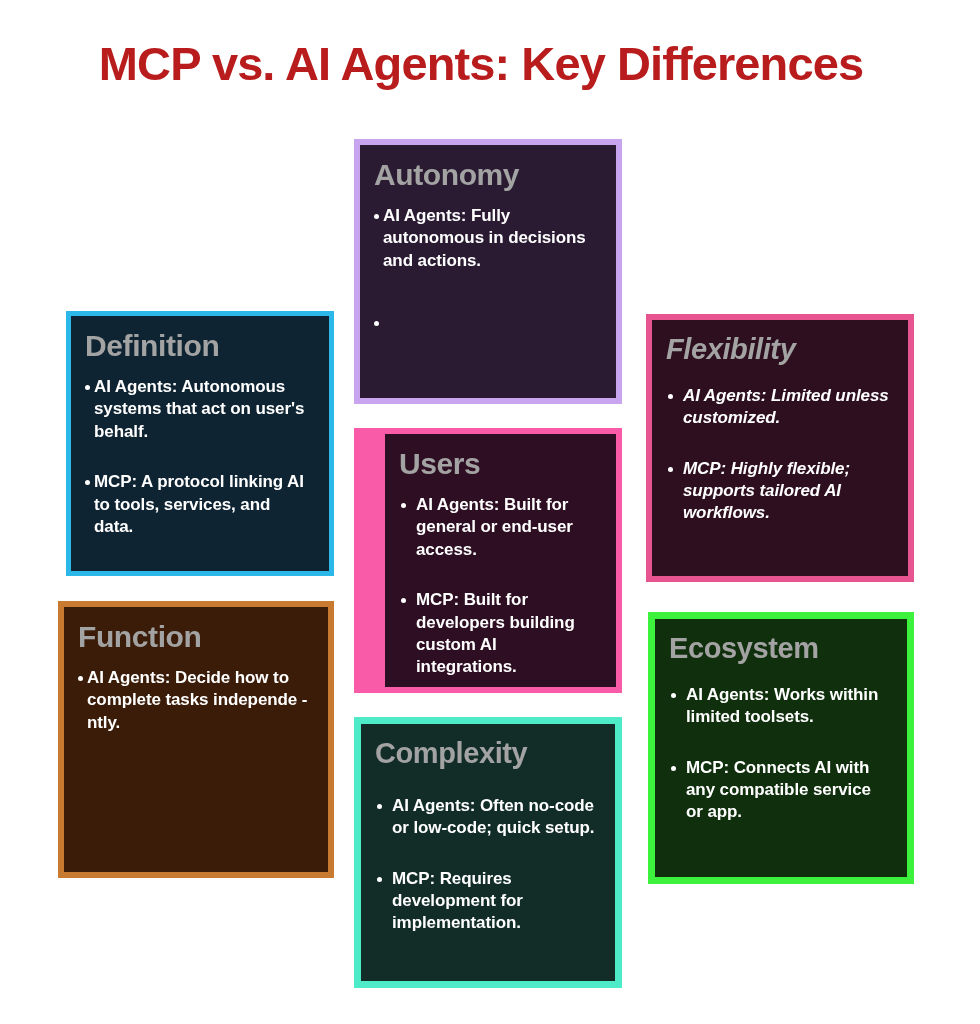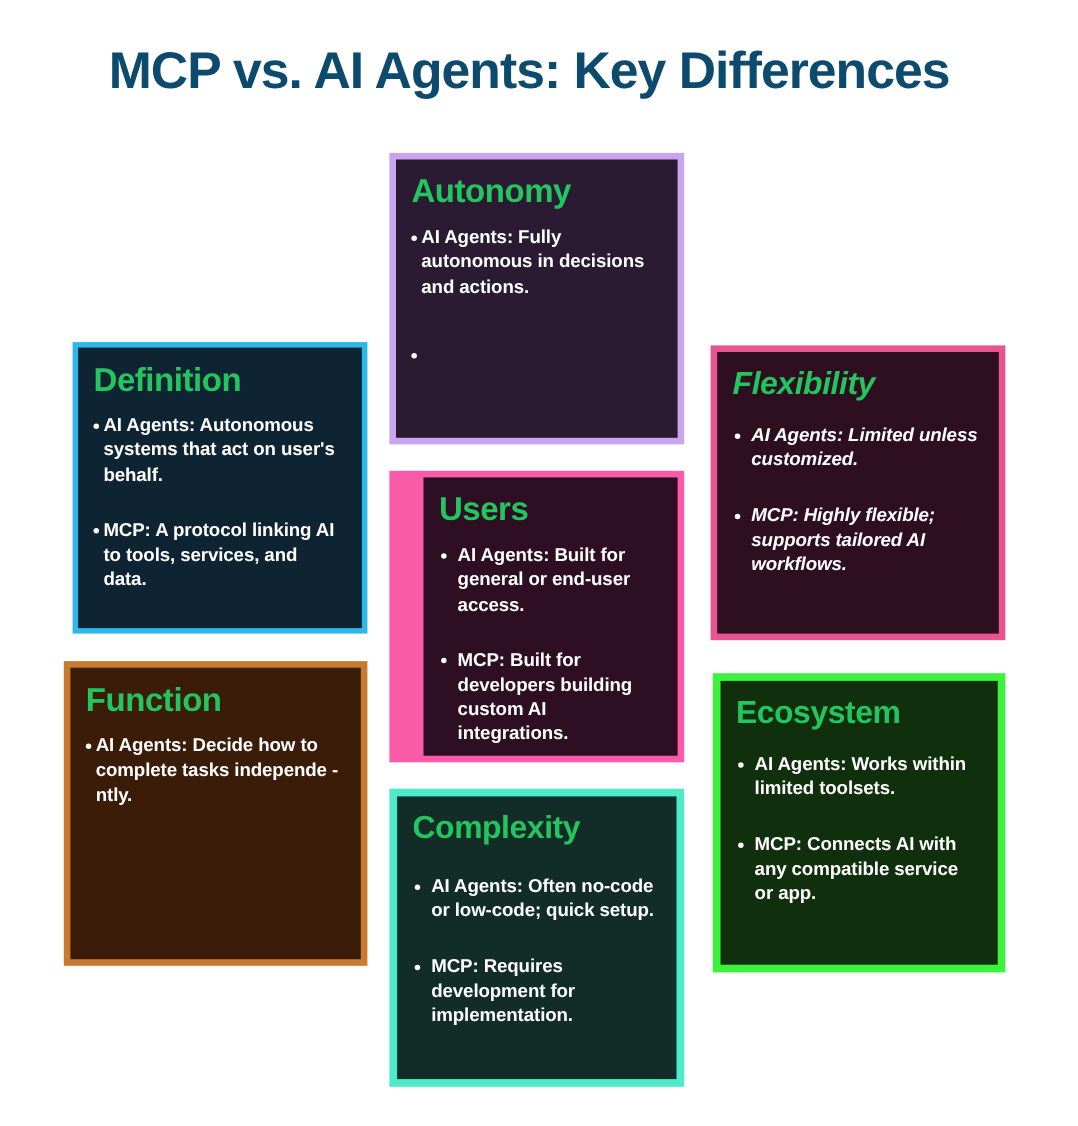--- a/index.html
+++ b/index.html
@@ -23,41 +23,41 @@
   
   .page-title {
     position: absolute;
     left: 0;
     top: 36px;
     width: 962px;
     text-align: center;
     font-size: 47px;
     font-weight: bold;
     letter-spacing: -0.9px;
-    color: #0c4a6e;
+    color: #b91c1c;
     font-family: "Liberation Sans", sans-serif;
     white-space: nowrap;
   }
 
   
   .card {
     position: absolute;
     display: flex;
     flex-direction: column;
     overflow: hidden;
   }
 
   .card-inner {
     width: 100%;
     height: 100%;
     padding: 14px 16px 10px 14px;
   }
 
   .card-title {
-    color: #22c55e;
+    color: #a3a3a3;
     font-weight: bold;
     font-size: 30px;
     line-height: 1.06;
     letter-spacing: -0.4px;
     margin-bottom: 14px;
     white-space: nowrap;
   }
 
   .bullets {
     list-style: none;

